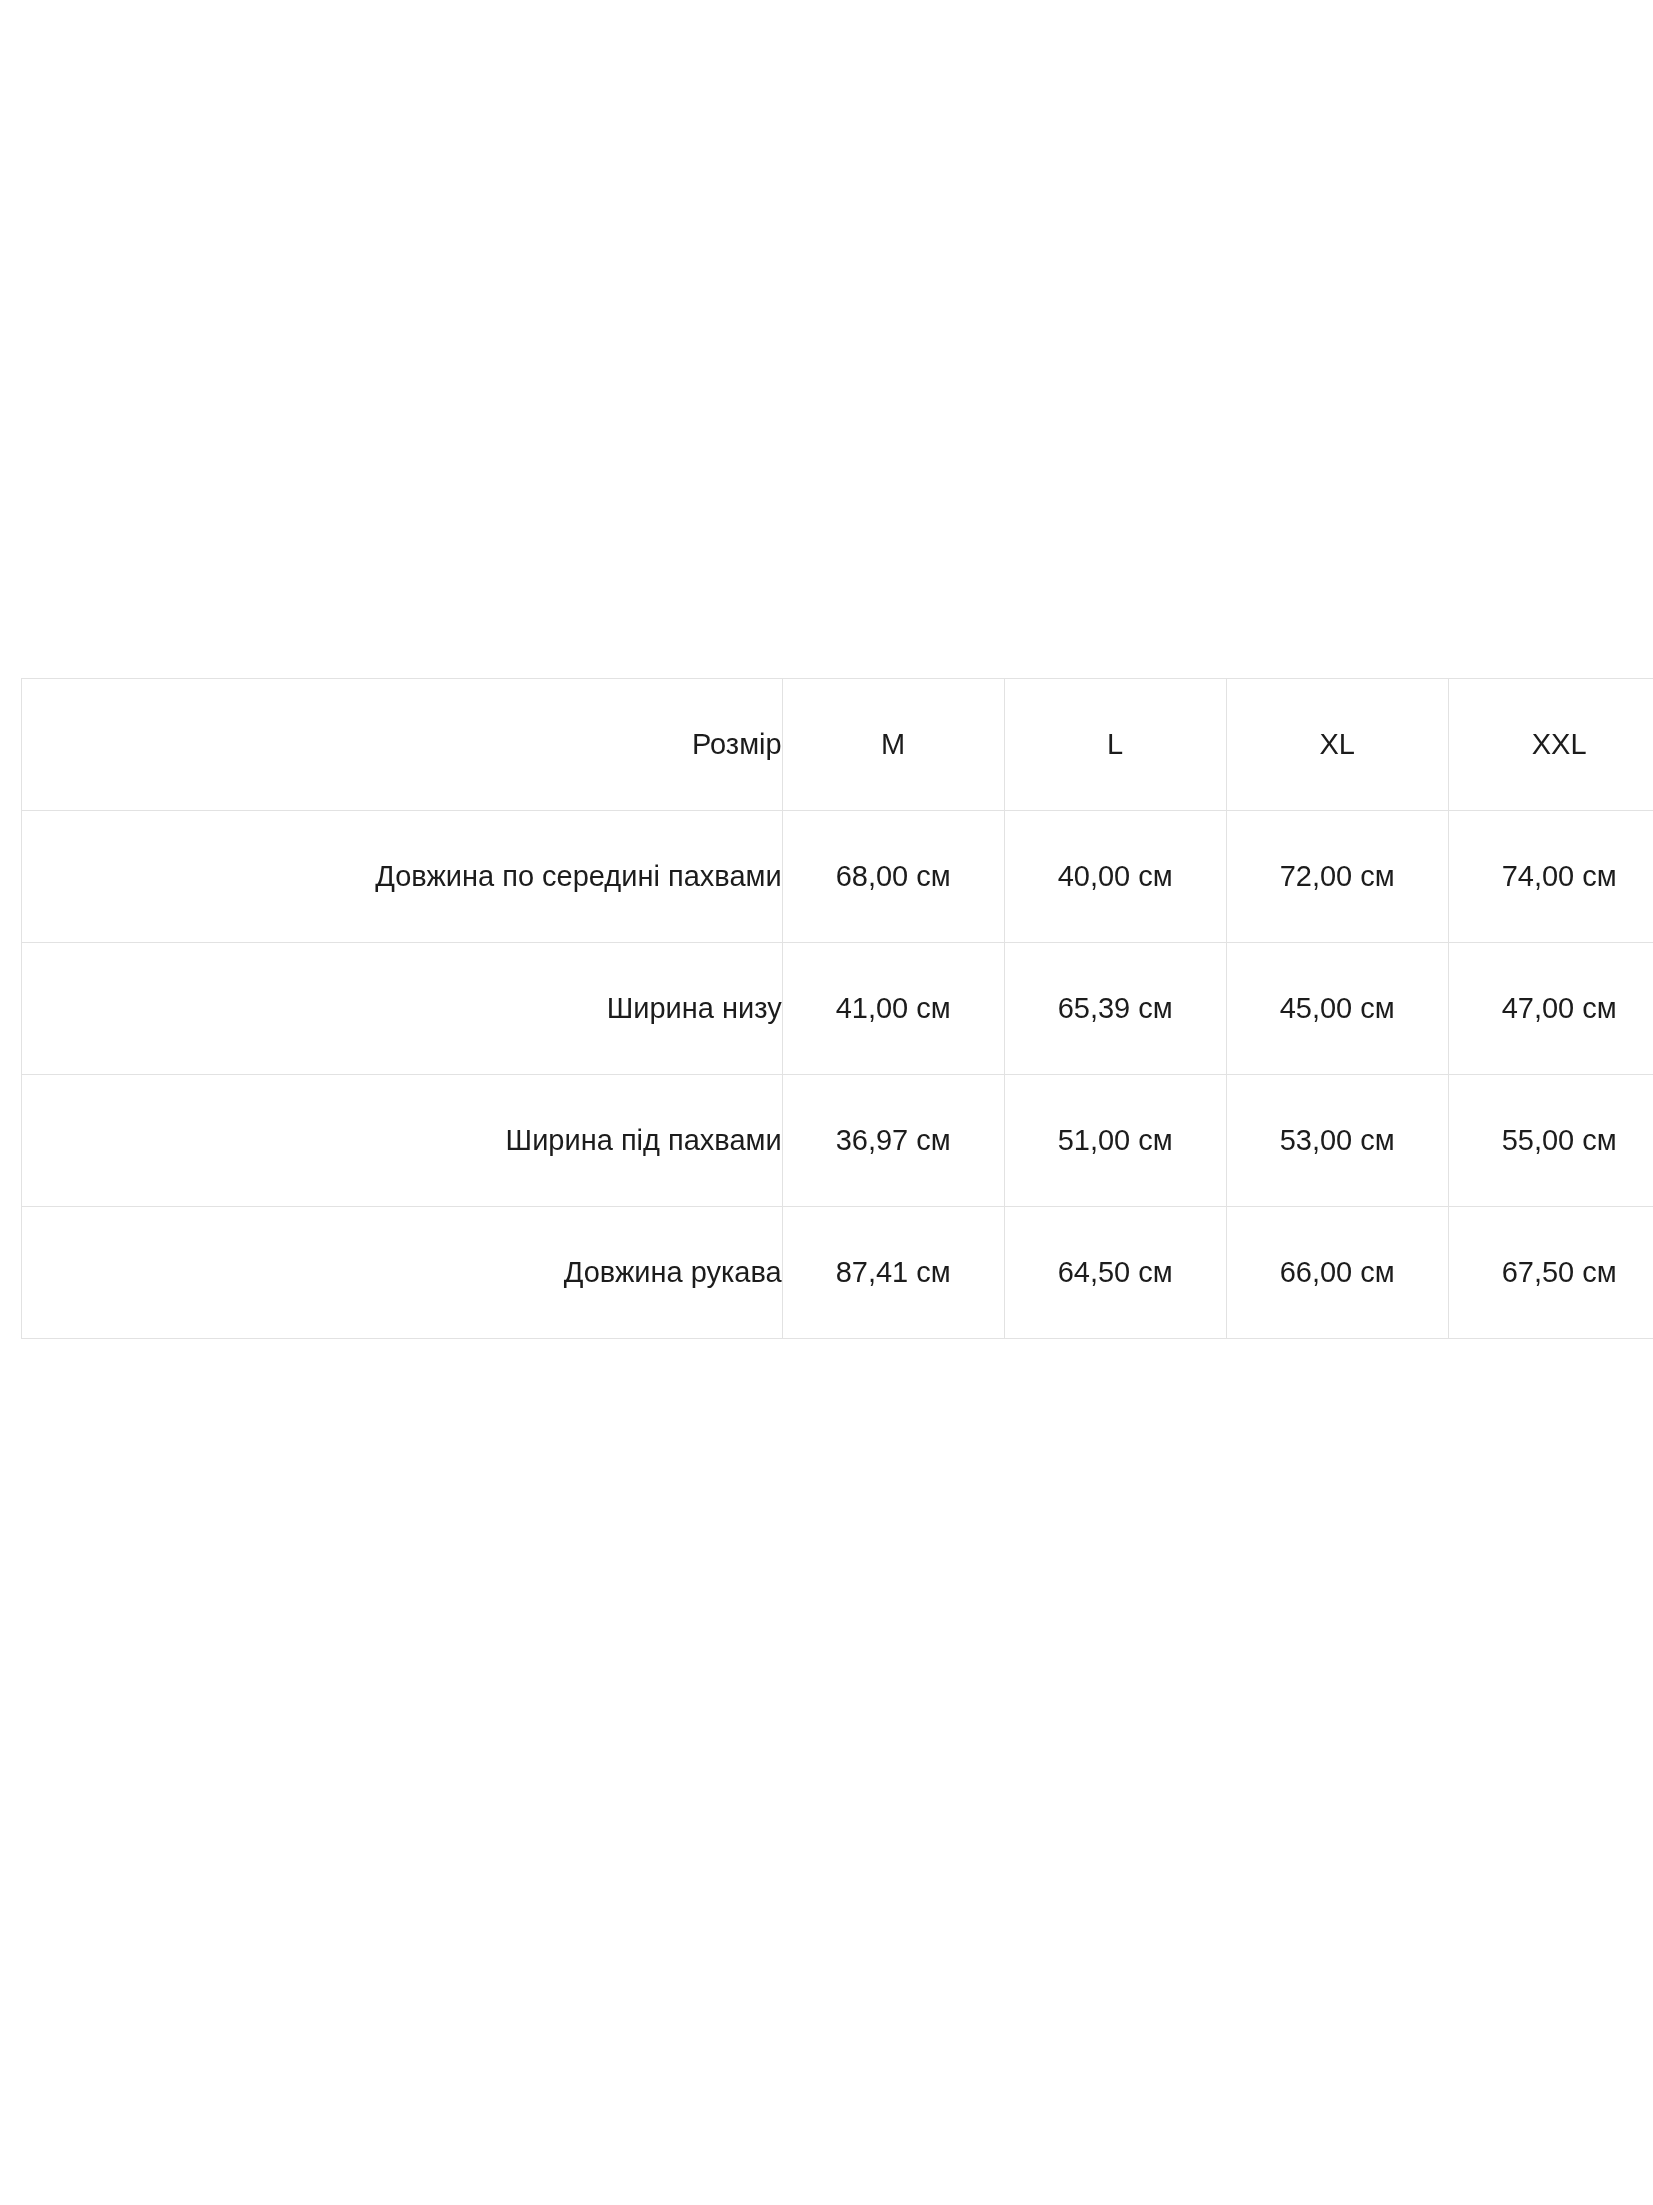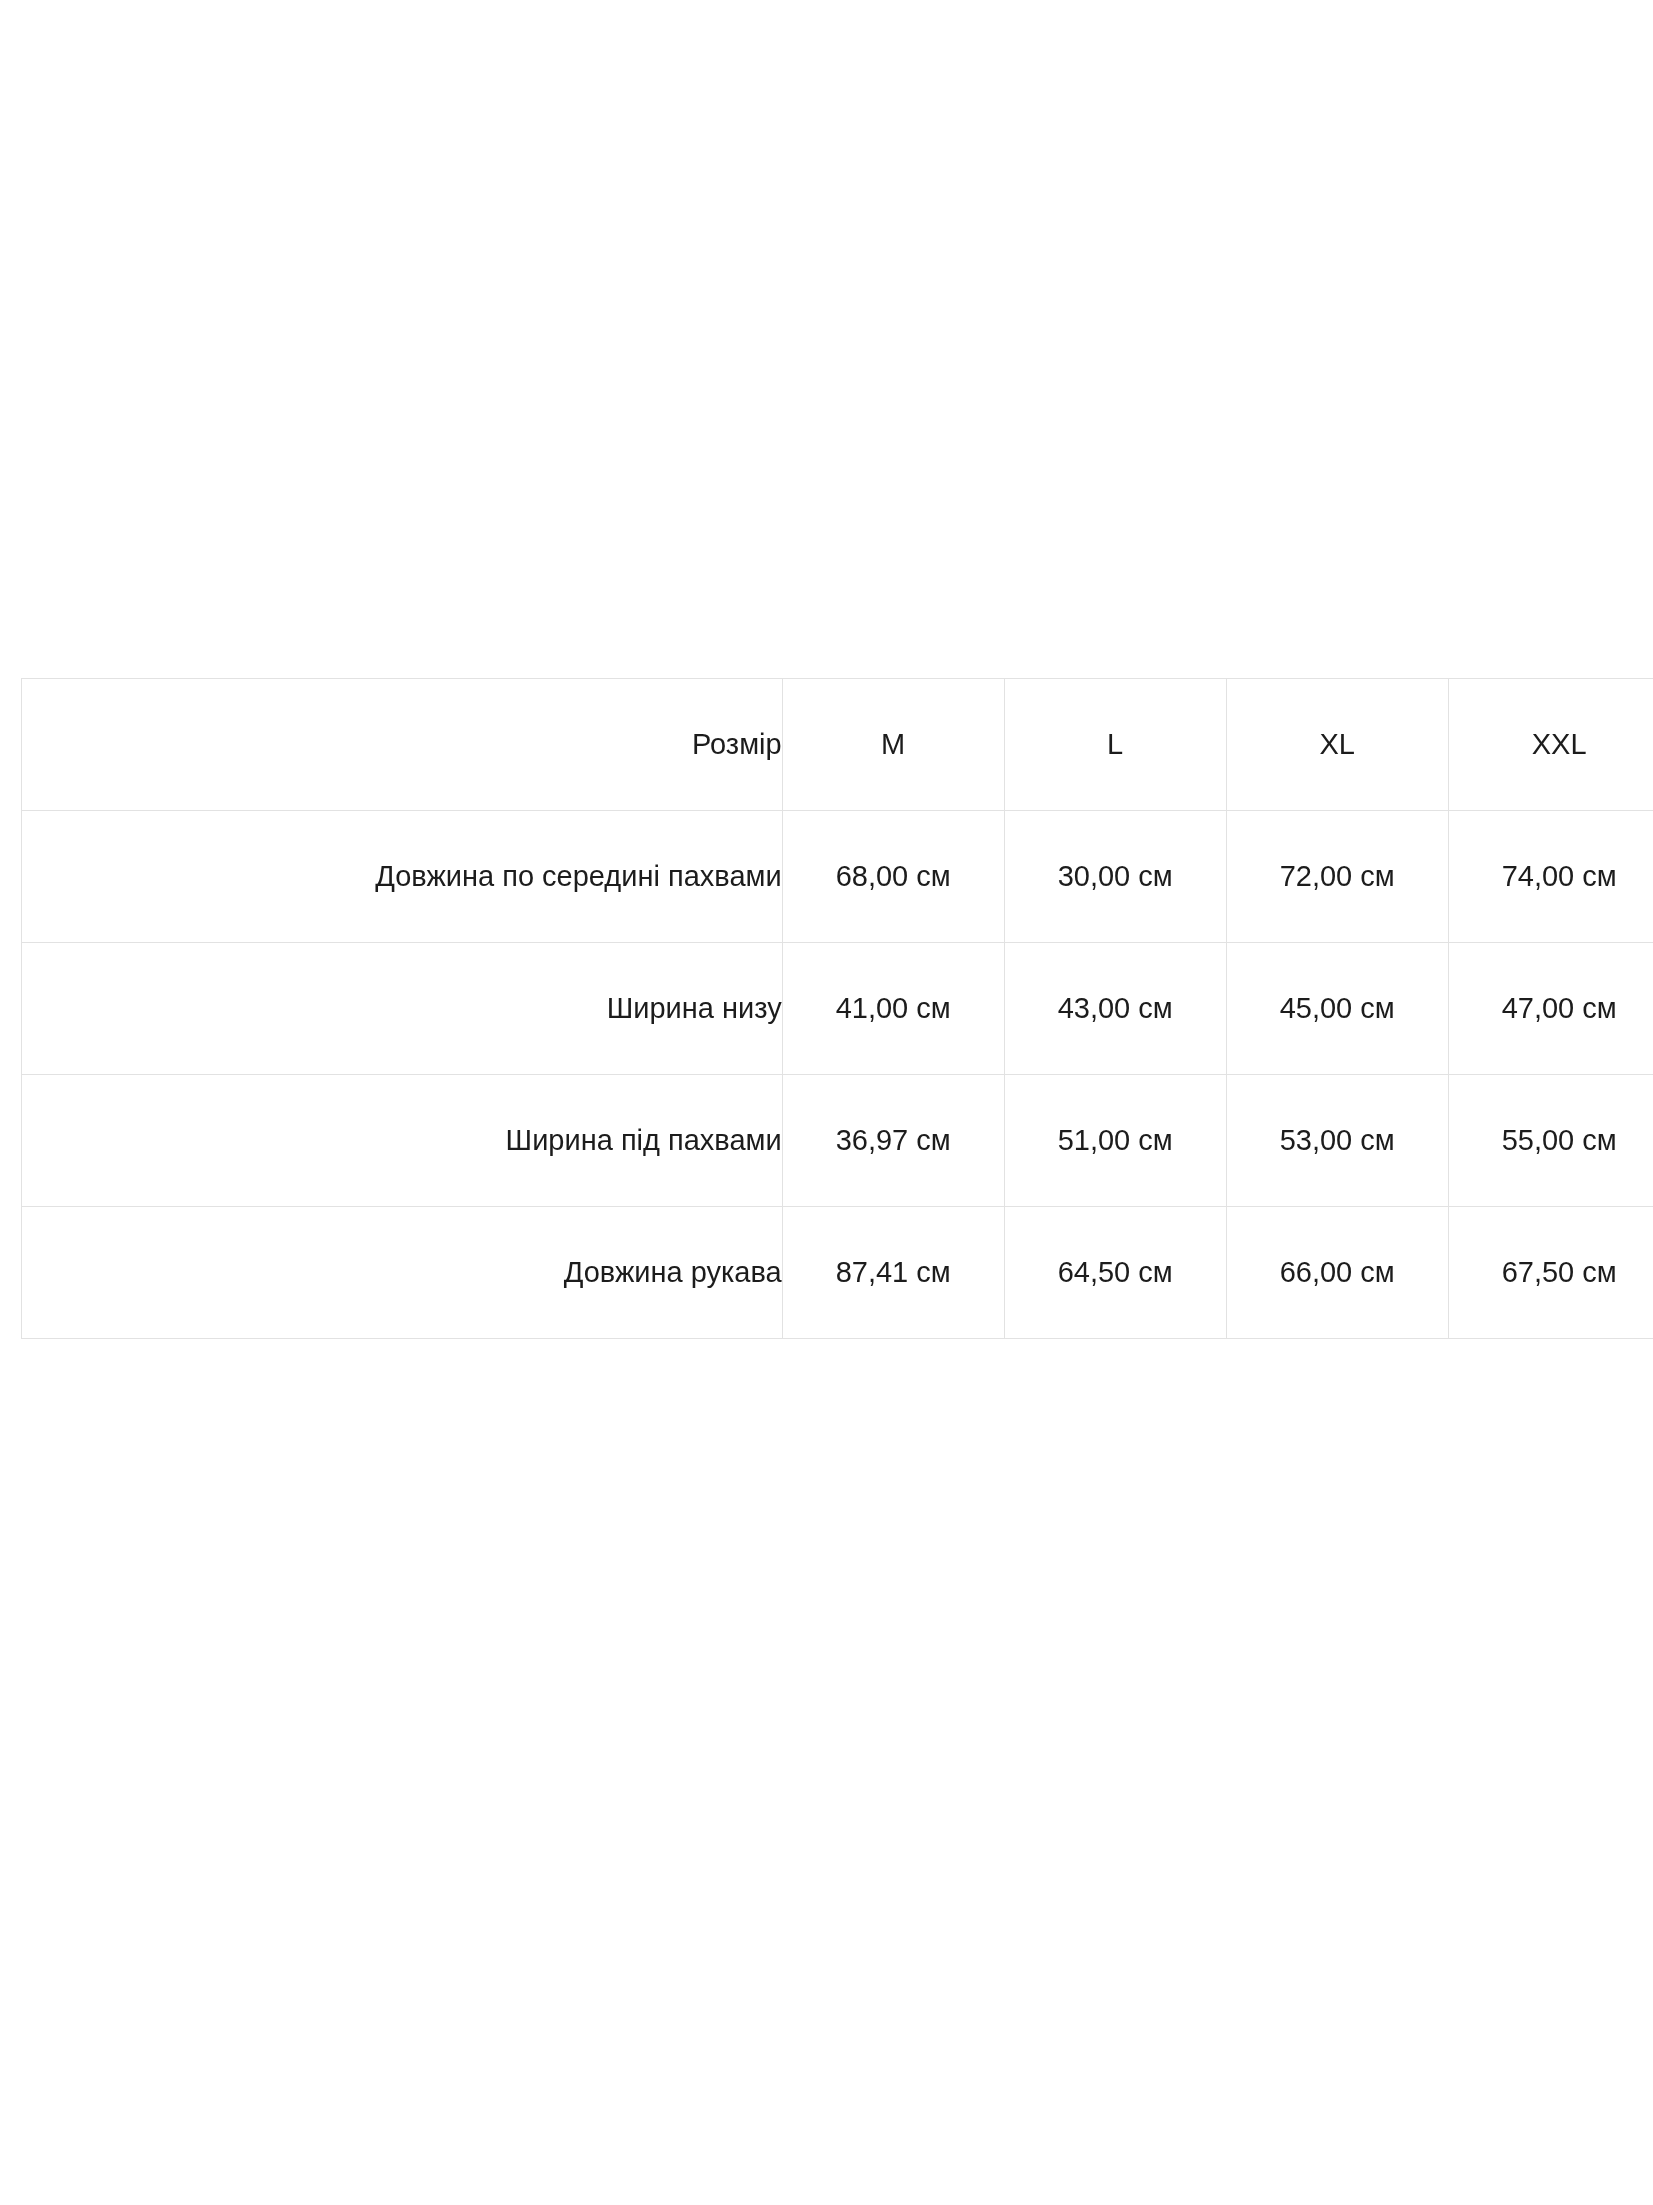--- a/index.html
+++ b/index.html
@@ -107,28 +107,28 @@
             <th class="size-col">M</th>
             <th class="size-col">L</th>
             <th class="size-col">XL</th>
             <th class="size-col">XXL</th>
           </tr>
         </thead>
         <tbody>
           <tr>
             <td class="row-label">Довжина по середині пахвами</td>
             <td class="size-col val">68,00 см</td>
-            <td class="size-col val">30,00 см</td>
+            <td class="size-col val">40,00 см</td>
             <td class="size-col val">72,00 см</td>
             <td class="size-col val">74,00 см</td>
           </tr>
           <tr>
             <td class="row-label">Ширина низу</td>
             <td class="size-col val">41,00 см</td>
-            <td class="size-col val">43,00 см</td>
+            <td class="size-col val">65,39 см</td>
             <td class="size-col val">45,00 см</td>
             <td class="size-col val">47,00 см</td>
           </tr>
           <tr>
             <td class="row-label">Ширина під пахвами</td>
             <td class="size-col val">36,97 см</td>
             <td class="size-col val">51,00 см</td>
             <td class="size-col val">53,00 см</td>
             <td class="size-col val">55,00 см</td>
           </tr>

